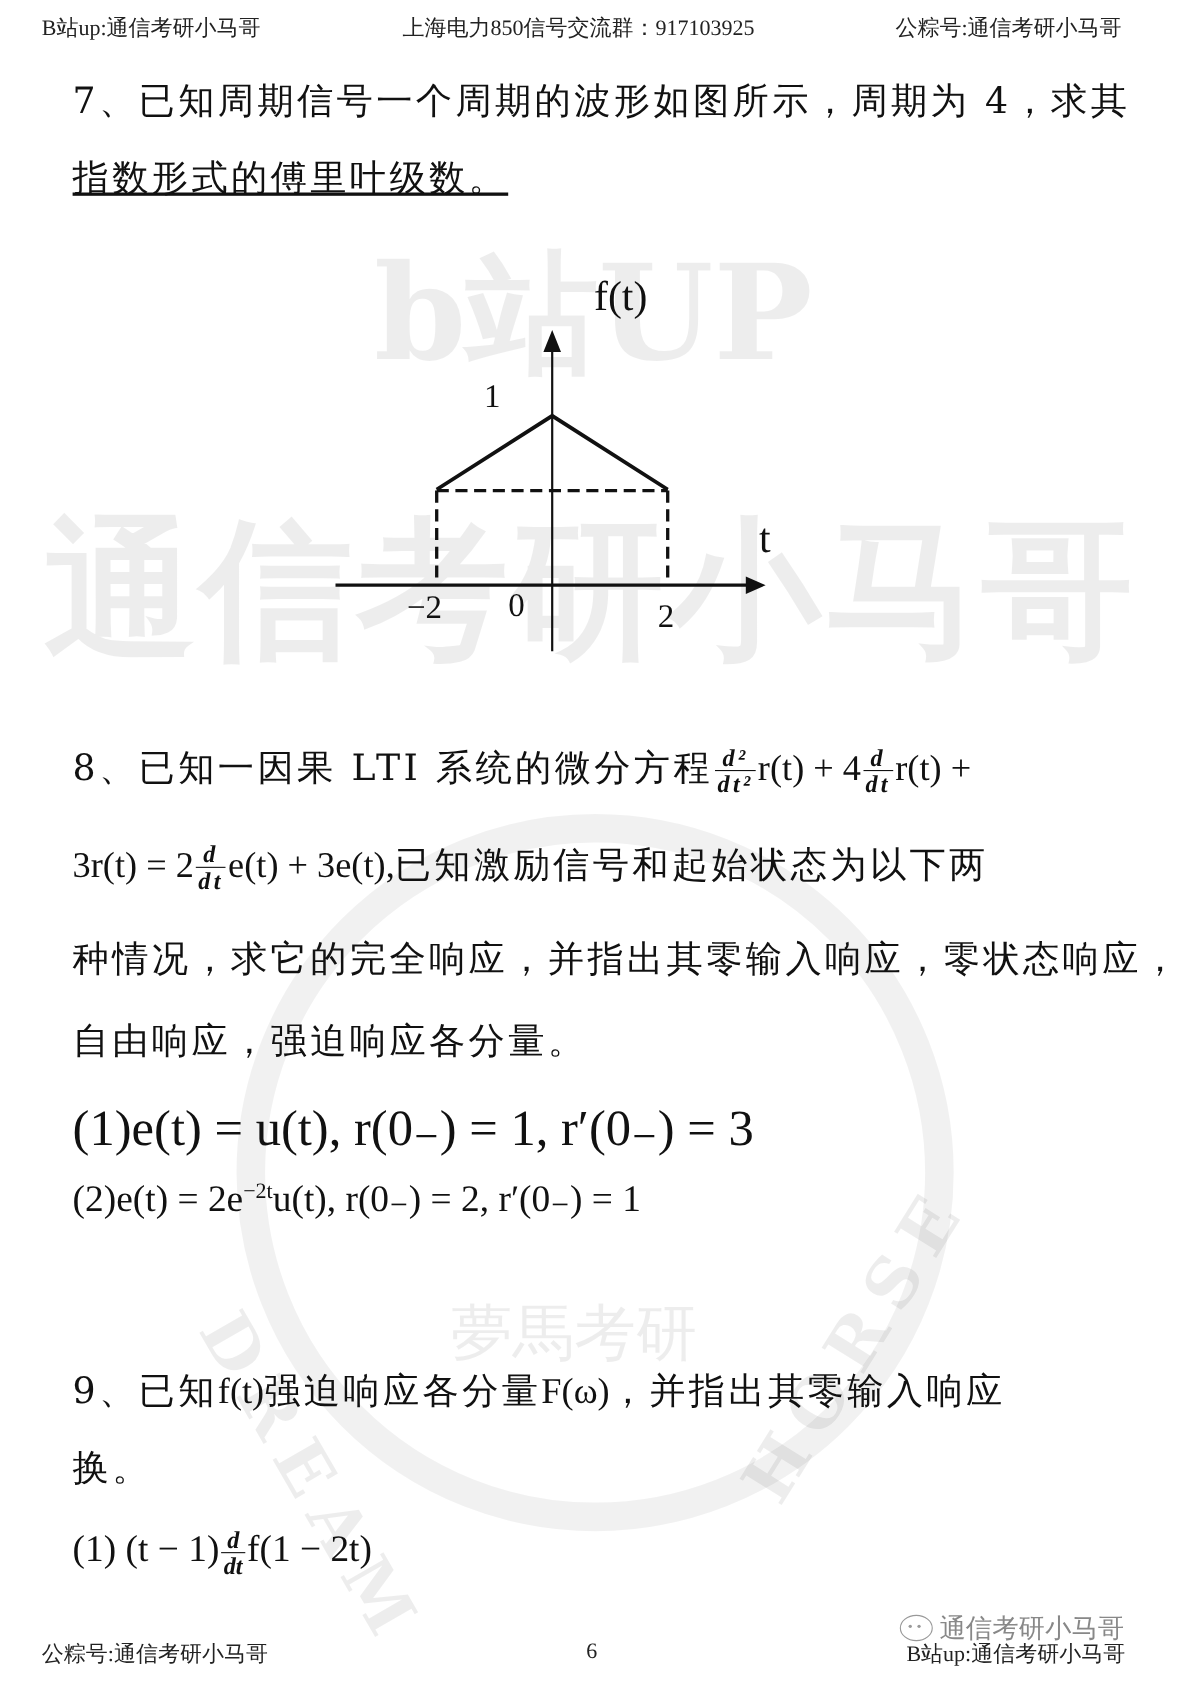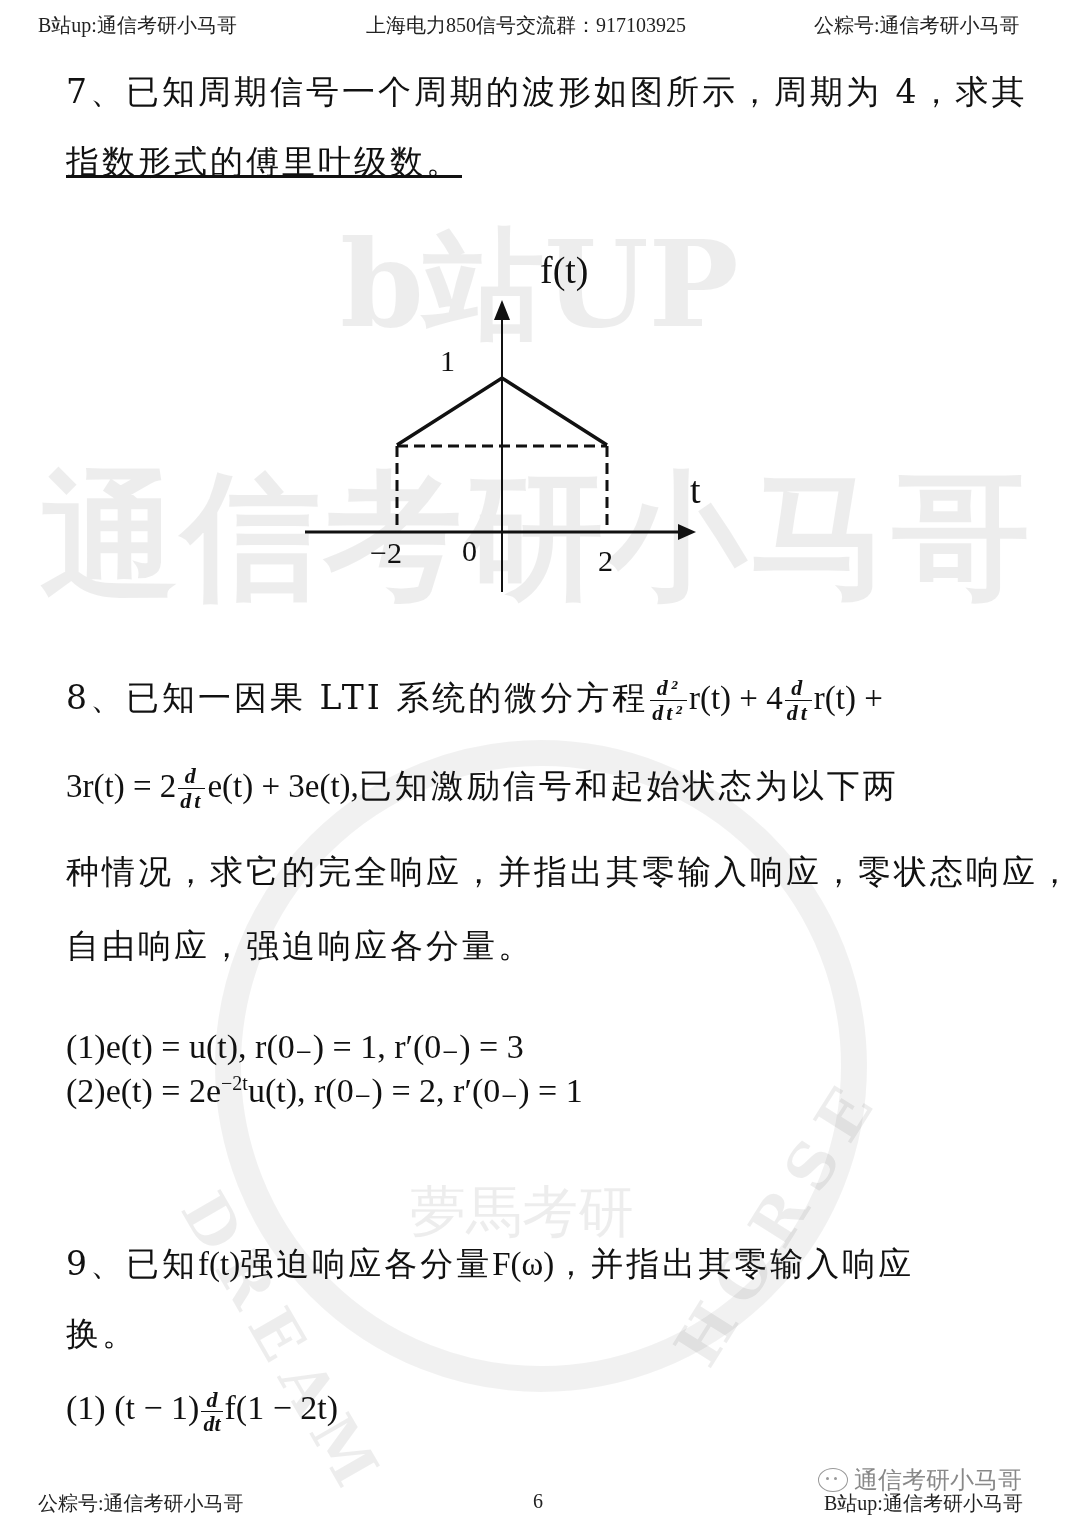--- a/index.html
+++ b/index.html
@@ -60,21 +60,21 @@
 </div>
 
 <div class="abs line" style="top:676px;">
   <span>8、已知一因果 LTI 系统的微分方程</span><span class="frac"><span class="num">d²</span><span class="den">dt²</span></span><span class="math it">r(t) + 4</span><span class="frac"><span class="num">d</span><span class="den">dt</span></span><span class="math it">r(t) +</span>
 </div>
 <div class="abs line" style="top:764px;">
   <span class="math it">3r(t) = 2</span><span class="frac"><span class="num">d</span><span class="den">dt</span></span><span class="math it">e(t) + 3e(t),</span><span>已知激励信号和起始状态为以下两</span>
 </div>
 <div class="abs line" style="top:850px;">种情况，求它的完全响应，并指出其零输入响应，零状态响应，</div>
 <div class="abs line" style="top:924px;">自由响应，强迫响应各分量。</div>
-<div class="abs line math" style="top:1026px; font-size:34px;">(1)e(t) = u(t), r(0₋) = 1, r′(0₋) = 3</div>
+<div class="abs line math" style="top:998px; font-size:46px;">(1)e(t) = u(t), r(0₋) = 1, r′(0₋) = 3</div>
 <div class="abs line math" style="top:1070px; font-size:34px;">
   <span>(2)e(t) = 2e</span><sup>−2t</sup><span>u(t), r(0₋) = 2, r′(0₋) = 1</span>
 </div>
 
 <div class="abs line" style="top:1242px;">
   <span>9、已知</span><span class="math it">f(t)</span><span>强迫响应各分量</span><span class="math it">F(ω)</span><span>，并指出其零输入响应</span>
 </div>
 <div class="abs line" style="top:1312px;">换。</div>
 <div class="abs line math" style="top:1388px; font-size:34px;">
   <span>(1) (t − 1)</span><span class="frac"><span class="num">d</span><span class="den">dt</span></span><span class="it">f(1 − 2t)</span>

